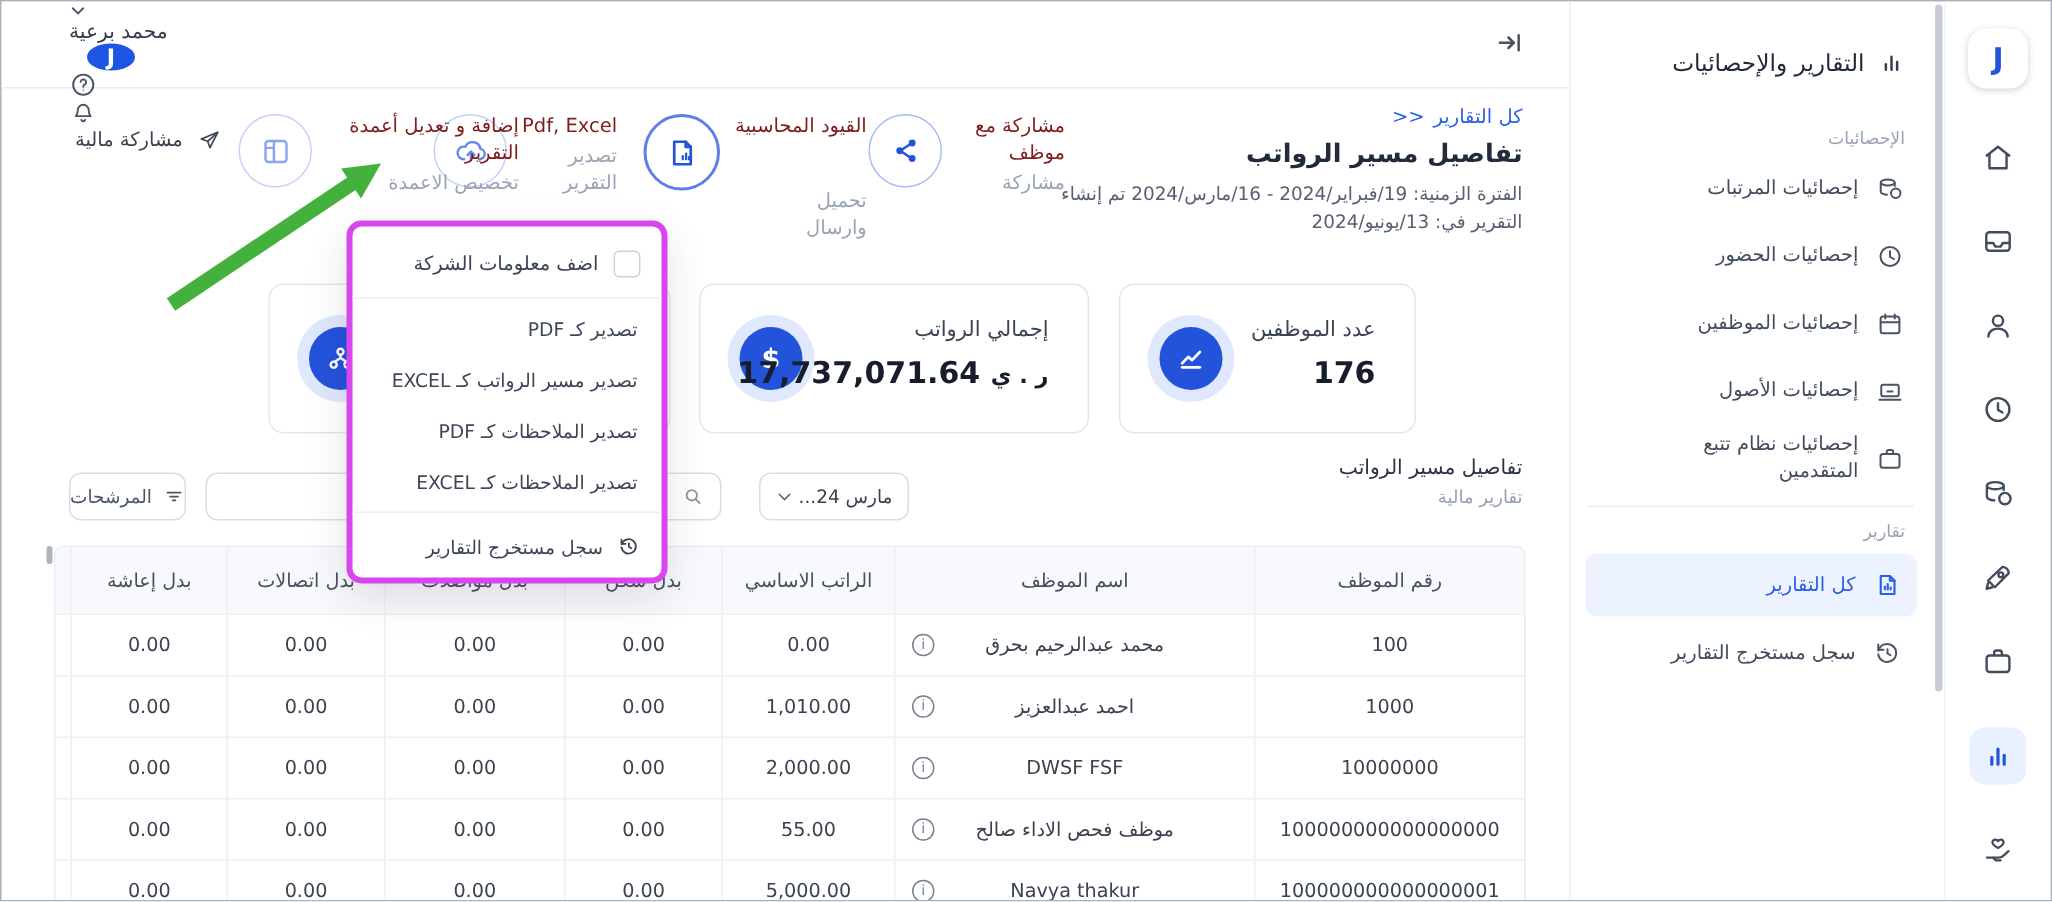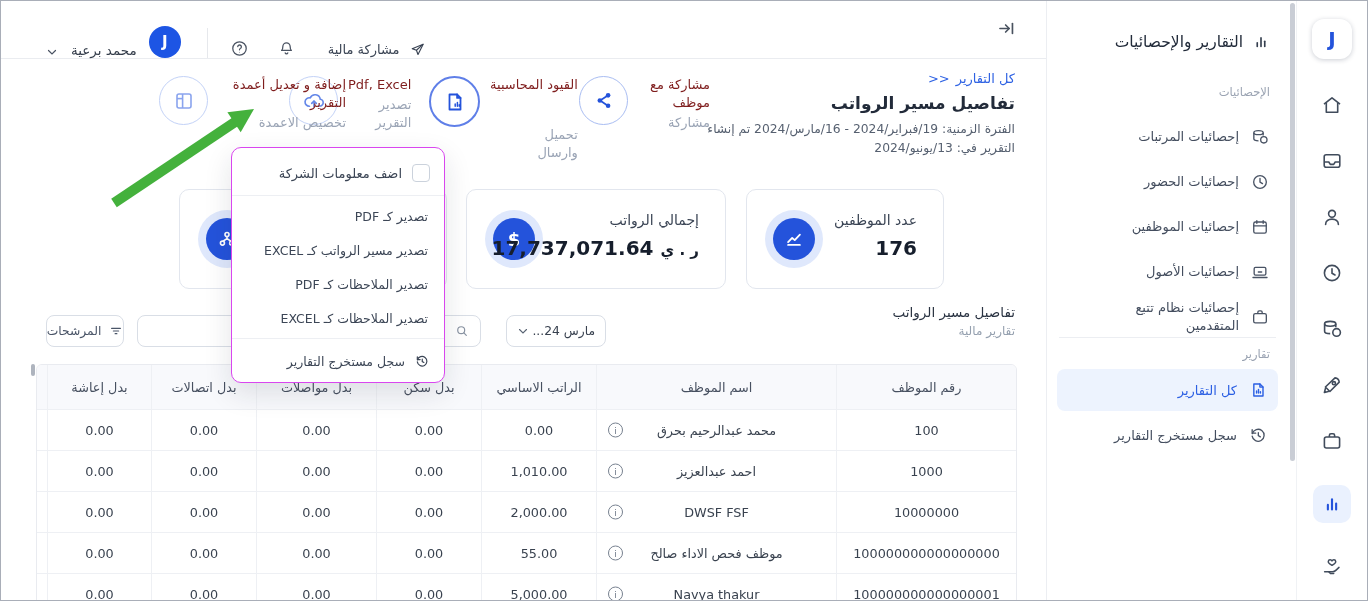--- a/index.html
+++ b/index.html
@@ -2,21 +2,21 @@
 <html lang="ar"><head>
 <meta charset="utf-8">
 <style>
   html,body{margin:0;padding:0;background:#fff;}
   .screen{position:relative;width:1368px;height:601px;background:#fff;border:1px solid #A9AEB8;
     box-sizing:border-box;overflow:hidden;font-family:"DejaVu Sans",sans-serif;direction:rtl;}
   svg{display:block;}
 
   
   .topbar{position:absolute;left:0;top:0;width:1047px;height:57px;background:#fff;border-bottom:1px solid #EAECF0;}
-  .tb-left{position:absolute;left:45px;top:0;height:57px;display:flex;direction:ltr;align-items:flex-end;}
+  .tb-left{position:absolute;left:45px;top:0;height:57px;display:flex;direction:ltr;align-items:flex-start;flex-direction:column;}
   .tb-chev{color:#4A5362;margin-right:13px;cursor:pointer;}
   .tb-name{font-size:13.5px;color:#323B49;}
   .tb-avatar{width:32px;height:32px;border-radius:50%;background:#1D55E4;color:#fff;display:flex;align-items:center;
     justify-content:center;font-weight:bold;font-size:15px;margin-left:12px;}
   .tb-div{width:1px;height:30px;background:#E6E8EC;margin:0 22px 0 26px;}
   .tb-ic{color:#4A5362;margin-right:28px;cursor:pointer;}
   .tb-share{display:flex;direction:ltr;align-items:center;gap:9px;background:none;border:none;cursor:pointer;
     font-family:inherit;font-size:13px;color:#3A4454;padding:0;margin-left:4px;}
   .tb-collapse{position:absolute;left:995px;top:17px;background:none;border:none;cursor:pointer;color:#49525F;padding:0;}
 
@@ -29,21 +29,21 @@
   .rail-ic{cursor:pointer;}
   .rail-active{width:38px;height:38px;border-radius:10px;background:#EAF1FE;display:flex;align-items:center;
     justify-content:center;color:#2453DB;cursor:pointer;}
   .sb-scroll{position:absolute;right:72px;top:2px;width:5px;height:458px;background:#C9CDD5;border-radius:3px;}
 
   
   .sidebar{position:absolute;right:77px;top:0;bottom:0;width:244px;background:#fff;border-left:1px solid #ECEEF2;box-sizing:border-box;}
   .sb-header{position:absolute;right:20px;top:32px;display:flex;align-items:center;gap:9px;color:#222B3A;}
   .sb-title{font-size:15.5px;font-weight:400;}
   .sb-label{position:absolute;right:20px;font-size:11.5px;color:#9AA3B2;}
-  .sb-items{position:absolute;right:20px;top:113px;width:205px;display:flex;flex-direction:column;}
+  .sb-items{position:absolute;right:20px;top:102px;width:205px;display:flex;flex-direction:column;}
   .sb-item{display:flex;align-items:center;gap:11px;min-height:45px;color:#434D5E;font-size:13px;cursor:pointer;}
   .sb-item .lbl2{width:120px;line-height:1.35;}
   .sb-div{position:absolute;right:14px;left:12px;top:336px;height:1px;background:#ECEEF2;}
   .sb-active{position:absolute;right:12px;top:368px;width:221px;height:42px;background:#EDF3FE;border-radius:8px;
     display:flex;align-items:center;gap:11px;padding:0 10px;box-sizing:border-box;color:#2B5FE3;font-size:13px;cursor:pointer;}
   .sb-history{position:absolute;right:22px;top:424px;display:flex;align-items:center;gap:11px;font-size:13px;color:#434D5E;cursor:pointer;}
 
   
   .breadcrumb{position:absolute;right:352px;top:70px;display:flex;direction:ltr;gap:6px;color:#2E62E3;font-size:13px;cursor:pointer;}
   .page-title{position:absolute;right:352px;top:92px;font-size:17px;font-weight:bold;color:#222B3A;}
@@ -73,21 +73,21 @@
     display:flex;align-items:center;justify-content:center;}
   .bubble{width:42px;height:42px;border-radius:50%;background:#2453DB;color:#fff;display:flex;align-items:center;
     justify-content:center;font-weight:bold;font-size:18px;}
   .card-txt{position:absolute;right:26px;top:22px;text-align:right;}
   .card-label{font-size:14px;color:#3A4454;}
   .card-value{font-size:20px;font-weight:bold;color:#161E2C;margin-top:8px;}
   .card-money{display:flex;direction:ltr;align-items:baseline;gap:7px;justify-content:flex-end;}
   .card-cur{font-size:15px;font-weight:bold;color:#161E2C;}
 
   
-  .menu{position:absolute;left:230px;top:146px;width:214px;background:#fff;border:1px solid #d946ef;border-radius:10px;
+  .menu{position:absolute;left:230px;top:146px;width:214px;background:#fff;border:4px solid #d946ef;border-radius:10px;
     box-shadow:0 10px 28px rgba(23,32,52,.12);z-index:6;padding:4px 0;box-sizing:border-box;}
   .menu-check{display:flex;align-items:center;gap:10px;padding:12px 14px 10px;cursor:pointer;}
   .chkbox{width:16px;height:16px;border:1.5px solid #CBD2DC;border-radius:4px;background:#fff;flex:0 0 auto;}
   .menu-check span.lab{font-size:13px;color:#3A4454;}
   .menu-div{height:1px;background:#EDEFF3;margin:3px 0;}
   .menu-item{padding:9.5px 16px;text-align:right;font-size:12.5px;color:#3C4656;cursor:pointer;}
   .menu-footer{display:flex;align-items:center;gap:9px;padding:11px 14px 9px;font-size:12.5px;color:#3C4656;cursor:pointer;}
 
   
   .arrow-svg{position:absolute;left:0;top:0;pointer-events:none;z-index:9;}

